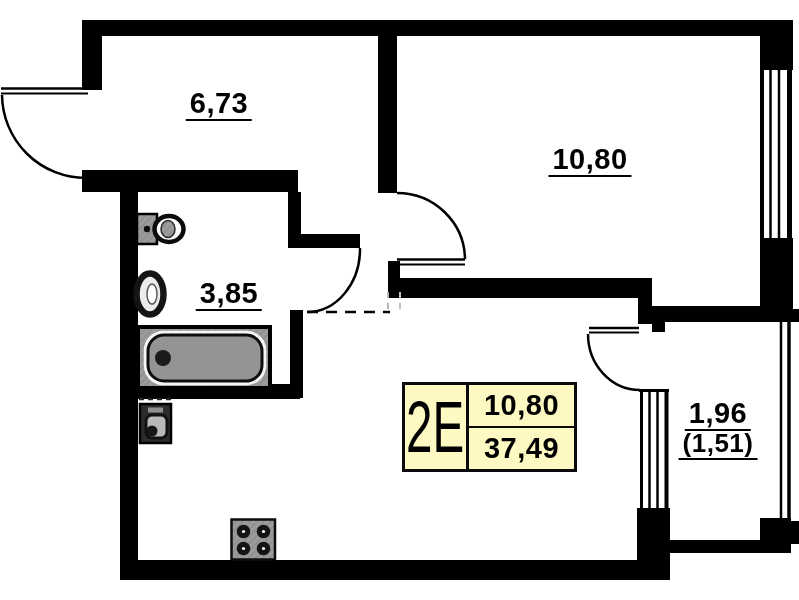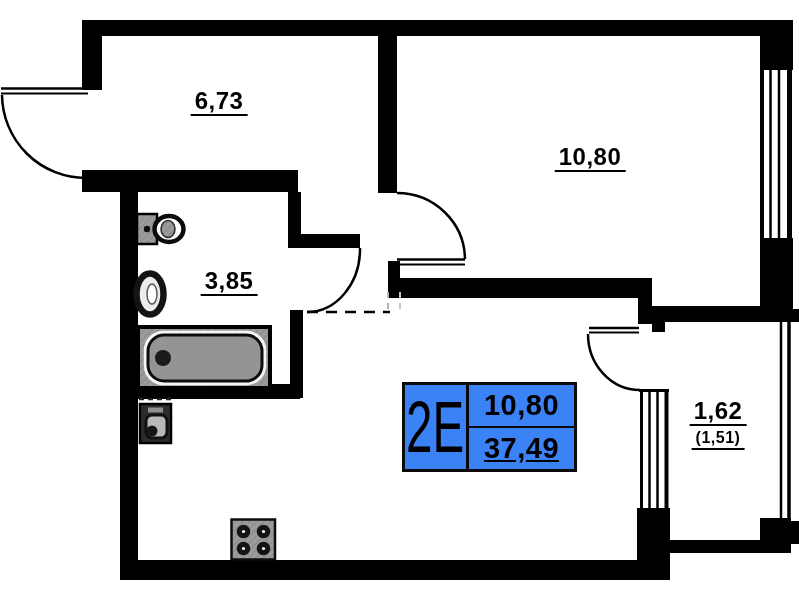--- a/index.html
+++ b/index.html
@@ -2,33 +2,33 @@
 <html><head>
 <meta charset="utf-8">
 <style>
   html,body{margin:0;padding:0;background:#ffffff;}
   #plan{position:relative;width:799px;height:600px;background:#fff;overflow:hidden;
         font-family:"Liberation Sans",sans-serif;}
   .w{position:absolute;background:#000;}
   .lbl{position:absolute;transform:translateX(-50%);white-space:nowrap;
        font-weight:700;color:#000;border-bottom:2.5px solid #000;
        padding:0 4px 1px 4px;line-height:1.05;letter-spacing:.5px;}
-  .lbl-lg{font-size:24px;}
-  .lbl-sm{font-size:16px;}
+  .lbl-lg{font-size:29px;}
+  .lbl-sm{font-size:26px;}
   svg{position:absolute;left:0;top:0;}
   
   #unit-table{position:absolute;left:402px;top:382px;width:175px;height:90px;
-      border:3px solid #0a0a0a;display:flex;box-sizing:border-box;background:#3b82f6;}
+      border:3px solid #0a0a0a;display:flex;box-sizing:border-box;background:#fef9c3;}
   #unit-table .tcell-left{width:64px;border-right:3px solid #0a0a0a;display:flex;
       align-items:center;justify-content:center;box-sizing:border-box;}
   #unit-table .tcell-left span{font-size:72px;font-weight:400;transform:scaleX(.66);line-height:.9;}
   #unit-table .tcol-right{flex:1;display:flex;flex-direction:column;}
   #unit-table .trow{flex:1;display:flex;align-items:center;justify-content:center;
       font-size:29px;font-weight:700;border-bottom:2.5px solid #0a0a0a;letter-spacing:.5px;}
-  #unit-table .trow:last-child{border-bottom:none;text-decoration:underline;}
+  #unit-table .trow:last-child{border-bottom:none;}
 </style>
 </head>
 <body>
 
 <div id="plan">
 
   <div class="w" style="left:82px;top:20px;width:711px;height:16px"></div>
   <div class="w" style="left:82px;top:20px;width:20px;height:70px"></div>
   <div class="w" style="left:82px;top:170px;width:216px;height:22px"></div>
   <div class="w" style="left:120px;top:192px;width:18px;height:388px"></div>
@@ -143,22 +143,22 @@
         <circle cx="263.5" cy="531.5" r="1.6" fill="#fff"></circle>
       <circle cx="243.5" cy="548.5" r="6.8" fill="#141414"></circle>
         <circle cx="243.5" cy="548.5" r="1.6" fill="#fff"></circle>
       <circle cx="263.5" cy="548.5" r="6.8" fill="#141414"></circle>
         <circle cx="263.5" cy="548.5" r="1.6" fill="#fff"></circle>
     </g>
   </svg>
 
   <div class="lbl lbl-lg" style="left:219px;top:88px">6,73</div>
   <div class="lbl lbl-lg" style="left:590px;top:144px">10,80</div>
-  <div class="lbl lbl-lg" style="left:229px;top:268px">3,85</div>
-  <div class="lbl lbl-lg" style="left:718px;top:398px">1,62</div>
+  <div class="lbl lbl-lg" style="left:229px;top:278px">3,85</div>
+  <div class="lbl lbl-lg" style="left:718px;top:398px">1,96</div>
   <div class="lbl lbl-sm" style="left:718px;top:430px">(1,51)</div>
 
   <div id="unit-table">
     <div class="tcell-left">
       <span>2E</span>
     </div>
     <div class="tcol-right">
       <div class="trow">10,80</div>
       <div class="trow">37,49</div>
     </div>

